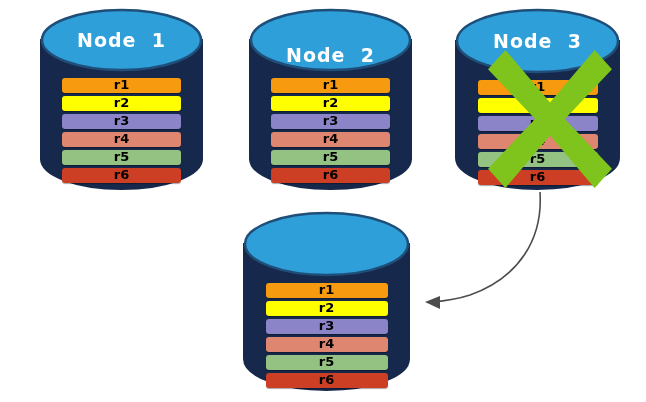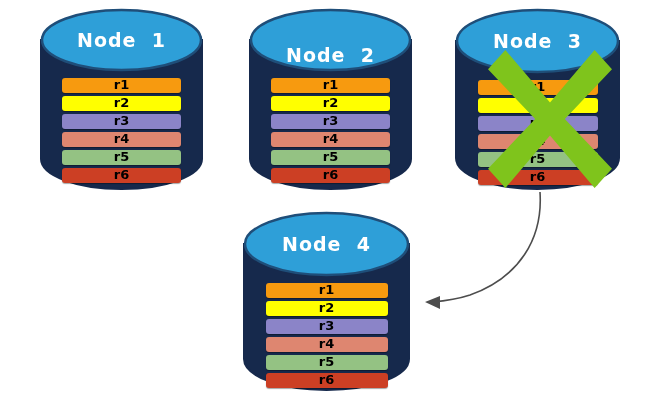--- a/index.html
+++ b/index.html
@@ -154,21 +154,20 @@
         <div class="row-bar" style="background: rgb(204, 63, 36); width: 120px;">
           <span class="row-label">r6</span>
         </div>
       </div>
     </div>
     <div class="node" style="left: 243px; top: 211px; width: 167px; height: 180px;">
       <svg width="167" height="180" viewBox="0 0 167 180">
         <path d="M 1 33 L 1 148 A 82.5 31 0 0 0 166 148 L 166 33 Z" fill="#16294C" stroke="#16294C" stroke-width="2"></path>
         <ellipse cx="83.5" cy="33" rx="81.5" ry="31" fill="#2E9FD8" stroke="#1F4E79" stroke-width="2.5"></ellipse>
       </svg>
-      <div class="node-label" style="top: 22px;">Node  4</div>
       <div class="rows" style="top: 72px;">
         <div class="row-bar" style="background: rgb(247, 154, 15); width: 122px;">
           <span class="row-label">r1</span>
         </div>
         <div class="row-bar" style="background: rgb(255, 255, 0); width: 122px;">
           <span class="row-label">r2</span>
         </div>
         <div class="row-bar" style="background: rgb(139, 132, 200); width: 122px;">
           <span class="row-label">r3</span>
         </div>

